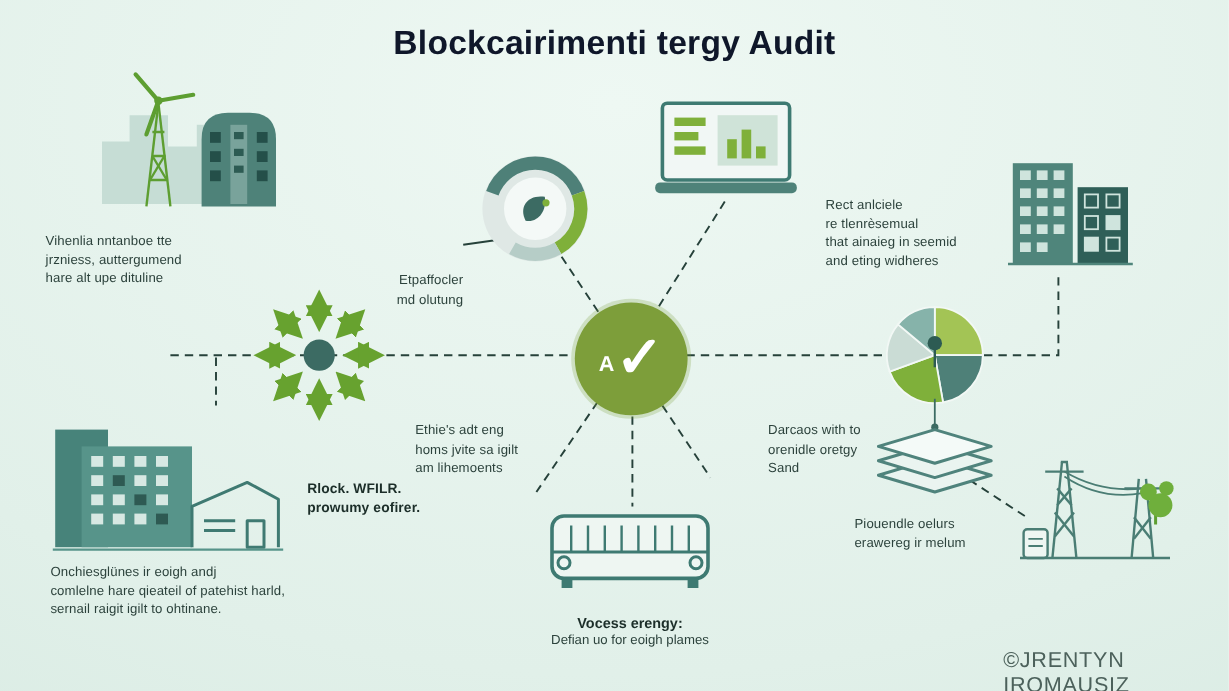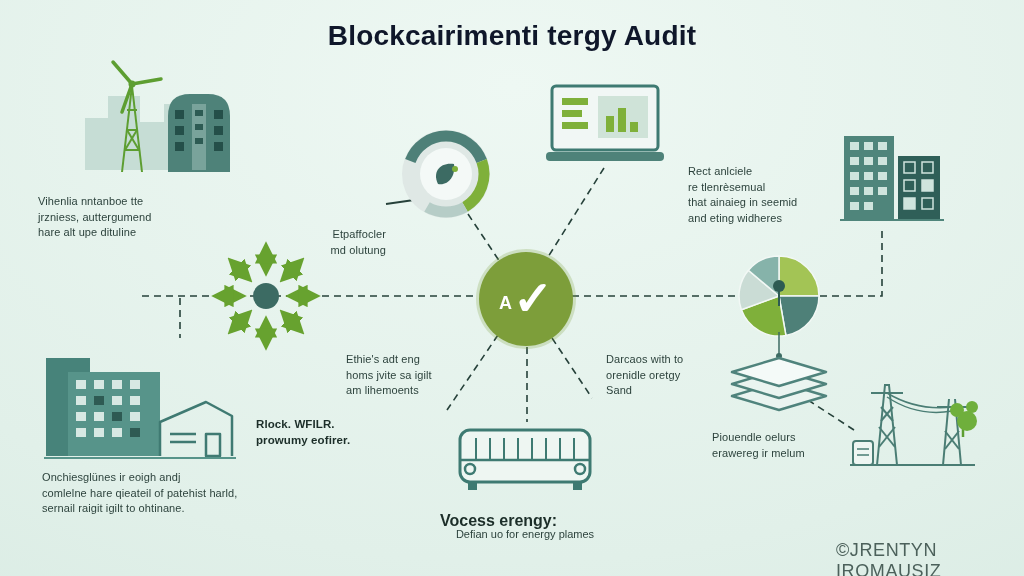--- a/index.html
+++ b/index.html
@@ -33,21 +33,21 @@
     left:479px; top:252px;
     width:94px; height:94px;
     border-radius:50%;
     background:#7d9e3a;
     box-shadow:0 0 0 3px rgba(125,158,58,.25);
     display:flex; align-items:center; justify-content:center;
   }
   .circle-a { color:#fff; font-weight:bold; font-size:18px; transform:translateY(4px); margin-right:1px; }
   .circle-check { color:#fff; font-weight:bold; font-size:48px; line-height:1; }
   #watermark { font-size:18px; color:#4c615b; letter-spacing:.6px; }
-  .sofa-title { font-weight:bold; font-size:16px; color:#1c2e29; }
+  .sofa-title { font-weight:bold; font-size:12px; color:#1c2e29; text-align:center; }
   .sofa-caption { font-size:11px; color:#2c423c; text-align:center; }
   svg { display:block; }
 </style>
 </head>
 <body>
 
 <div class="abs" style="left:0;top:0;">
   <svg width="1024" height="576">
     <g stroke="#26413a" stroke-width="1.6" fill="none" stroke-dasharray="7 5">
       <path d="M142,296 H478"></path>
@@ -304,28 +304,28 @@
 
 <div class="abs ann" style="left:38px;top:194px;width:160px;">Vihenlia nntanboe tte
 jrzniess, auttergumend
 hare alt upe dituline</div>
 <div class="abs ann" style="left:298px;top:183px;width:88px;text-align:right;margin-top:44px;">Etpaffocler
 md olutung</div>
 <div class="abs ann" style="left:688px;top:164px;width:142px;">Rect anlciele
 re tlenrèsemual
 that ainaieg in seemid
 and eting widheres</div>
-<div class="abs ann bold" style="left:256px;top:400px;width:140px;margin-top:16px;">Rlock. WFILR.
+<div class="abs ann bold" style="left:256px;top:400px;width:140px;">Rlock. WFILR.
 prowumy eofirer.</div>
 <div class="abs ann" style="left:346px;top:352px;width:132px;">Ethie's adt eng
 homs jvite sa igilt
 am lihemoents</div>
-<div class="abs ann" style="left:606px;top:352px;width:112px;">Darcaos with to
+<div class="abs ann" style="left:640px;top:352px;width:112px;">Darcaos with to
 orenidle oretgy
 Sand</div>
 <div class="abs ann" style="left:42px;top:470px;width:235px;">Onchiesglünes ir eoigh andj
 comlelne hare qieateil of patehist harld,
 sernail raigit igilt to ohtinane.</div>
 <div class="abs sofa-title" style="left:440px;top:512px;width:170px;">Vocess erengy:</div>
-<div class="abs sofa-caption" style="left:425px;top:528px;width:200px;">Defian uo for energy plames</div>
+<div class="abs sofa-caption" style="left:425px;top:528px;width:200px;">Defian uo for eoigh plames</div>
 <div class="abs ann" style="left:712px;top:430px;width:112px;">Piouendle oelurs
 erawereg ir melum</div>
 <div id="watermark" class="abs" style="left:836px;top:540px;">©JRENTYN IROMAUSIZ</div>
 
 </body></html>

